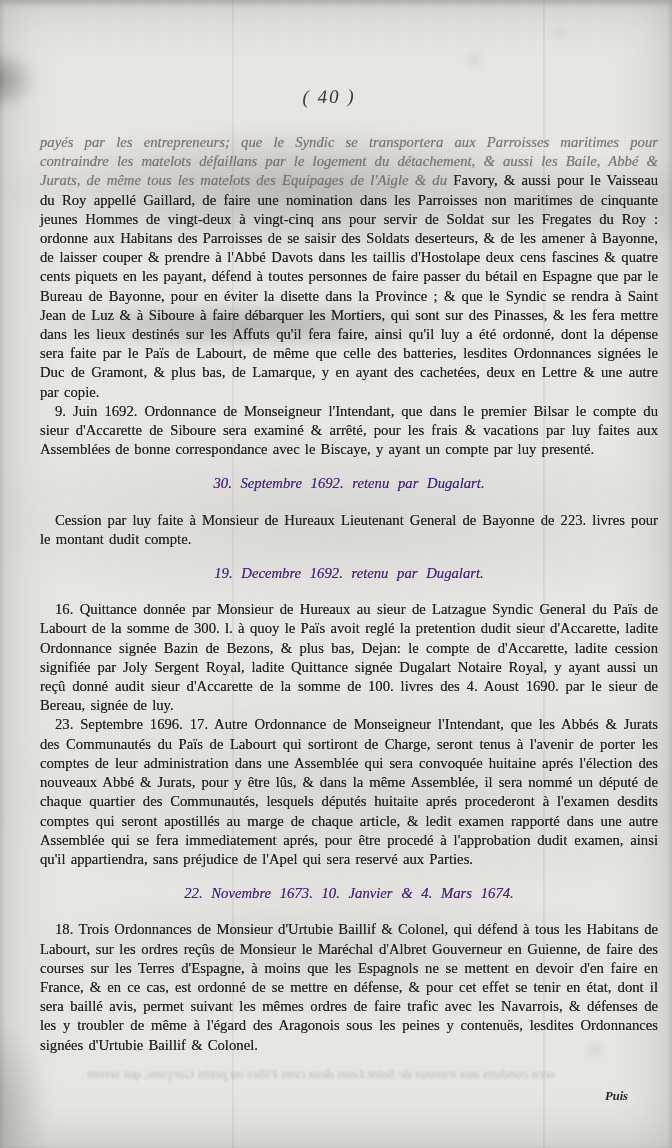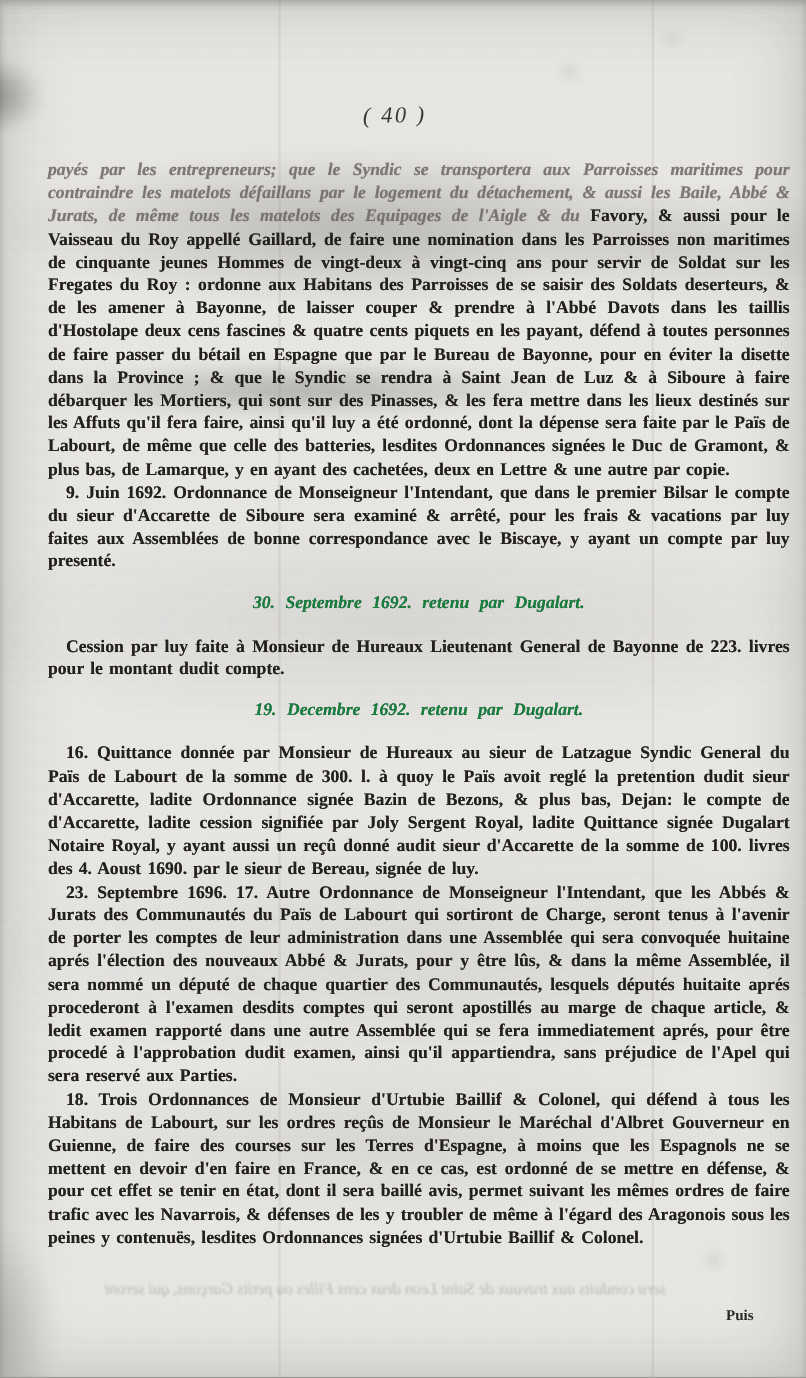--- a/index.html
+++ b/index.html
@@ -46,47 +46,46 @@
     font-style:italic; font-size:19px; letter-spacing:2px;
     color:#3a3834;
     transform:rotate(-1.5deg);
   }
   .textblock{
     position:absolute; left:40px; right:14px; top:133px;
     font-size:14.7px; line-height:19.2px;
     text-align:justify;
     word-spacing:1.5px;
     text-shadow:0 0 .4px rgba(35,33,30,.65);
-    font-weight:bold;
   }
   .para{margin:0; text-indent:15px;}
   .para.noindent{text-indent:0;}
   .faded{
     color:#6b6761; font-style:italic; opacity:.85;
     filter:blur(.45px);
     text-shadow:0 0 .8px rgba(107,103,97,.7);
   }
   .heading{
     margin:15px 0 17px; text-indent:0;
     text-align:center; font-style:italic;
     word-spacing:5px; font-size:14.7px;
-    color:#15803d;
+    color:#4c1d95;
   }
   .ghost{
     position:absolute; left:50px; right:80px; top:1066px;
     transform:scaleX(-1);
     font-size:13.5px; font-style:italic;
     color:#55534e; opacity:.30;
     filter:blur(1.1px);
     pointer-events:none;
     text-align:center;
   }
   .catchword{
     position:absolute; right:44px; top:1089px;
-    font-weight:bold; font-size:12.5px;
+    font-style:italic; font-weight:bold; font-size:12.5px;
     color:#2a2824;
   }
 </style>
 </head>
 <body>
 
 <div class="page">
   <div class="stains"></div>
   <div class="fold f1"></div>
   <div class="fold f2"></div>
@@ -101,20 +100,21 @@
     <p class="heading">30. Septembre 1692. retenu par Dugalart.</p>
 
     <p class="para">Cession par luy faite à Monsieur de Hureaux Lieutenant General de Bayonne de 223. livres pour le montant dudit compte.</p>
 
     <p class="heading">19. Decembre 1692. retenu par Dugalart.</p>
 
     <p class="para">16. Quittance donnée par Monsieur de Hureaux au sieur de Latzague Syndic General du Païs de Labourt de la somme de 300. l. à quoy le Païs avoit reglé la pretention dudit sieur d'Accarette, ladite Ordonnance signée Bazin de Bezons, &amp; plus bas, Dejan: le compte de d'Accarette, ladite cession signifiée par Joly Sergent Royal, ladite Quittance signée Dugalart Notaire Royal, y ayant aussi un reçû donné audit sieur d'Accarette de la somme de 100. livres des 4. Aoust 1690. par le sieur de Bereau, signée de luy.</p>
 
     <p class="para">23. Septembre 1696. 17. Autre Ordonnance de Monseigneur l'Intendant, que les Abbés &amp; Jurats des Communautés du Païs de Labourt qui sortiront de Charge, seront tenus à l'avenir de porter les comptes de leur administration dans une Assemblée qui sera convoquée huitaine aprés l'élection des nouveaux Abbé &amp; Jurats, pour y être lûs, &amp; dans la même Assemblée, il sera nommé un député de chaque quartier des Communautés, lesquels députés huitaite aprés procederont à l'examen desdits comptes qui seront apostillés au marge de chaque article, &amp; ledit examen rapporté dans une autre Assemblée qui se fera immediatement aprés, pour être procedé à l'approbation dudit examen, ainsi qu'il appartiendra, sans préjudice de l'Apel qui sera reservé aux Parties.</p>
 
+    <p class="heading">22. Novembre 1673. 10. Janvier &amp; 4. Mars 1674.</p>
 
     <p class="para">18. Trois Ordonnances de Monsieur d'Urtubie Baillif &amp; Colonel, qui défend à tous les Habitans de Labourt, sur les ordres reçûs de Monsieur le Maréchal d'Albret Gouverneur en Guienne, de faire des courses sur les Terres d'Espagne, à moins que les Espagnols ne se mettent en devoir d'en faire en France, &amp; en ce cas, est ordonné de se mettre en défense, &amp; pour cet effet se tenir en état, dont il sera baillé avis, permet suivant les mêmes ordres de faire trafic avec les Navarrois, &amp; défenses de les y troubler de même à l'égard des Aragonois sous les peines y contenuës, lesdites Ordonnances signées d'Urtubie Baillif &amp; Colonel.</p>
   </div>
 
   <div class="ghost">sera conduits aux travaux de Saint Leon deux cens Filles ou petits Garçons, qui seront</div>
 
   <div class="catchword">Puis</div>
 
   <div class="grain"></div>
 </div>

